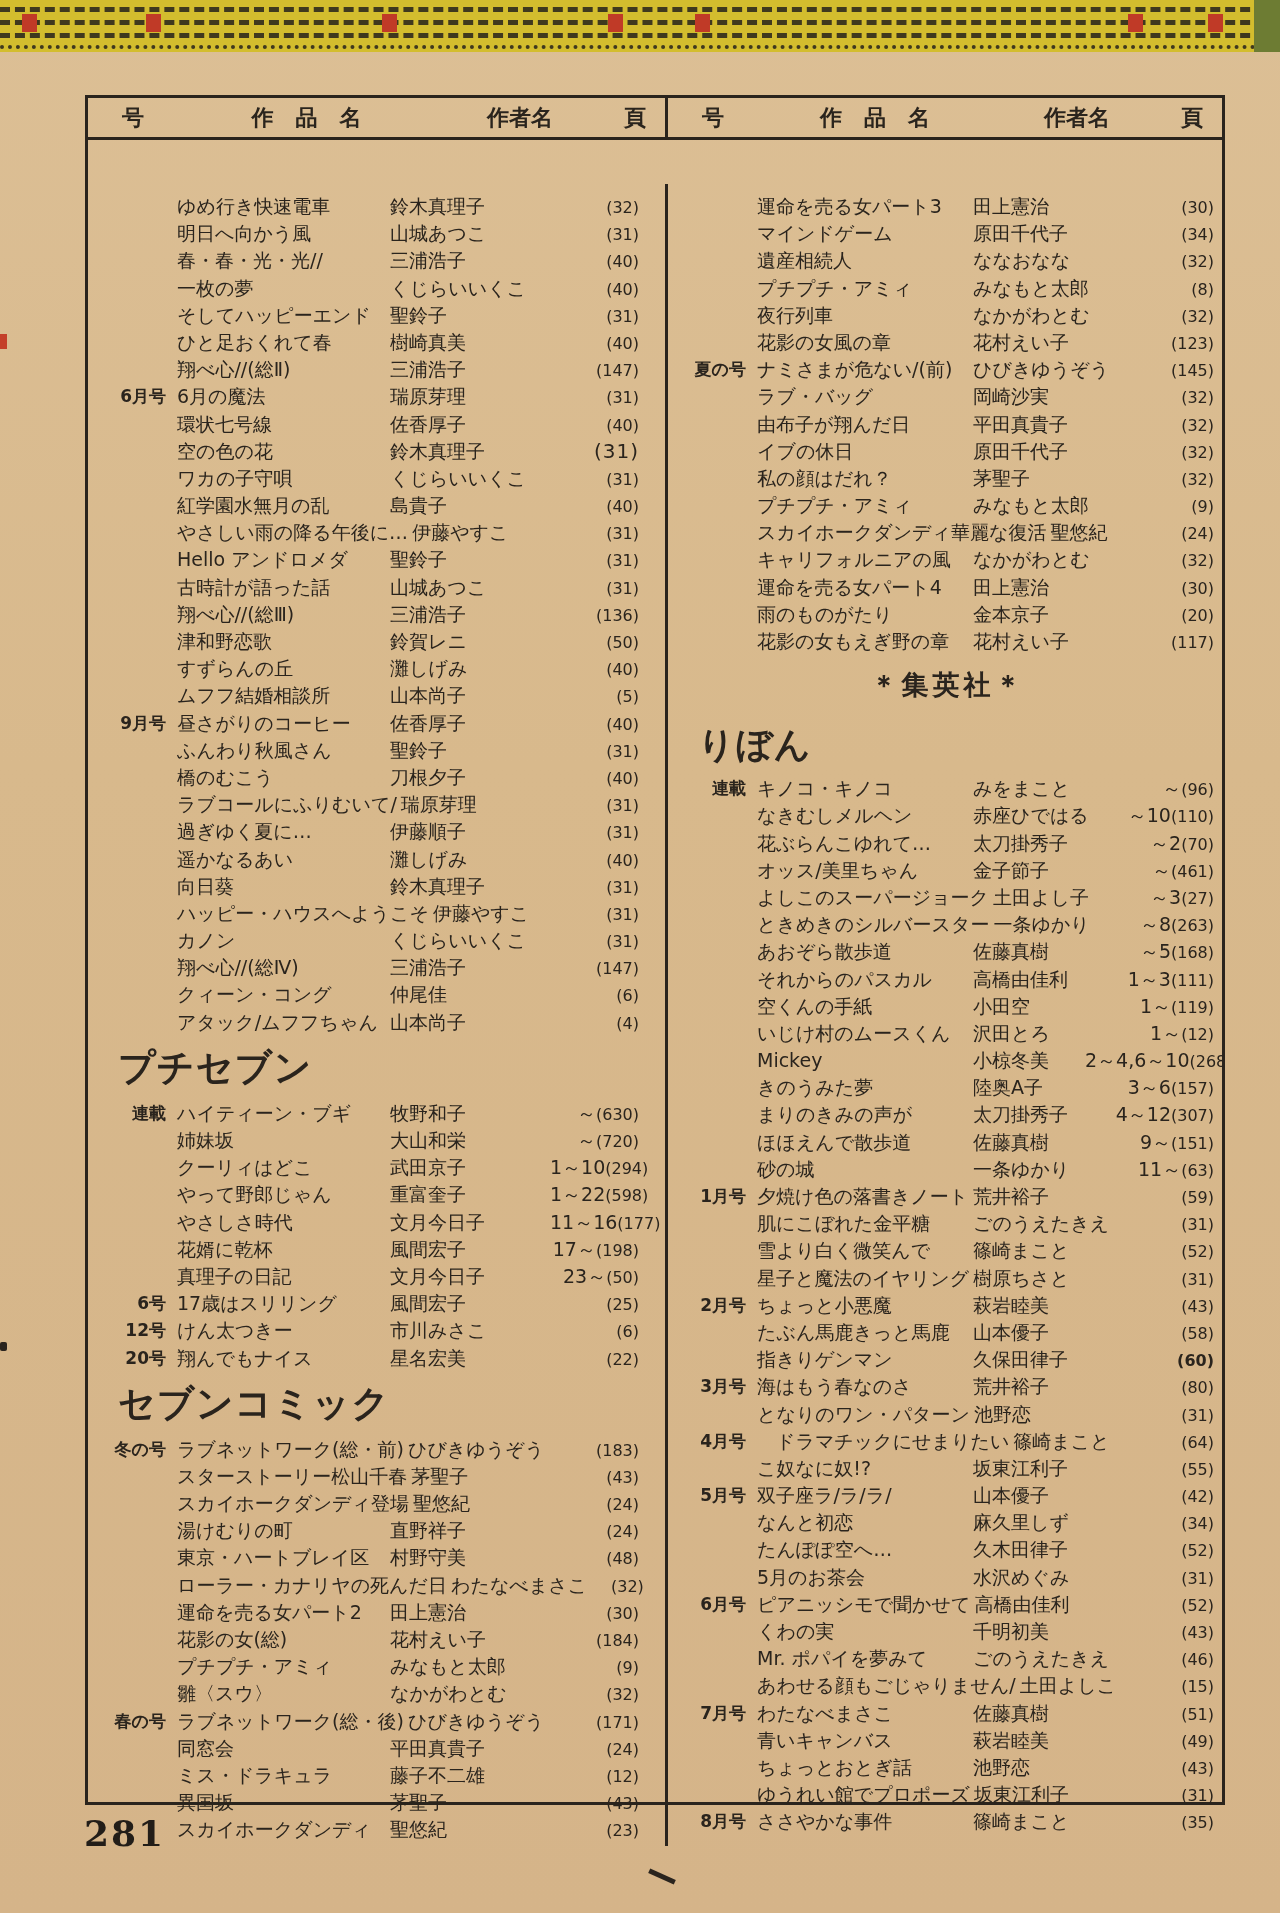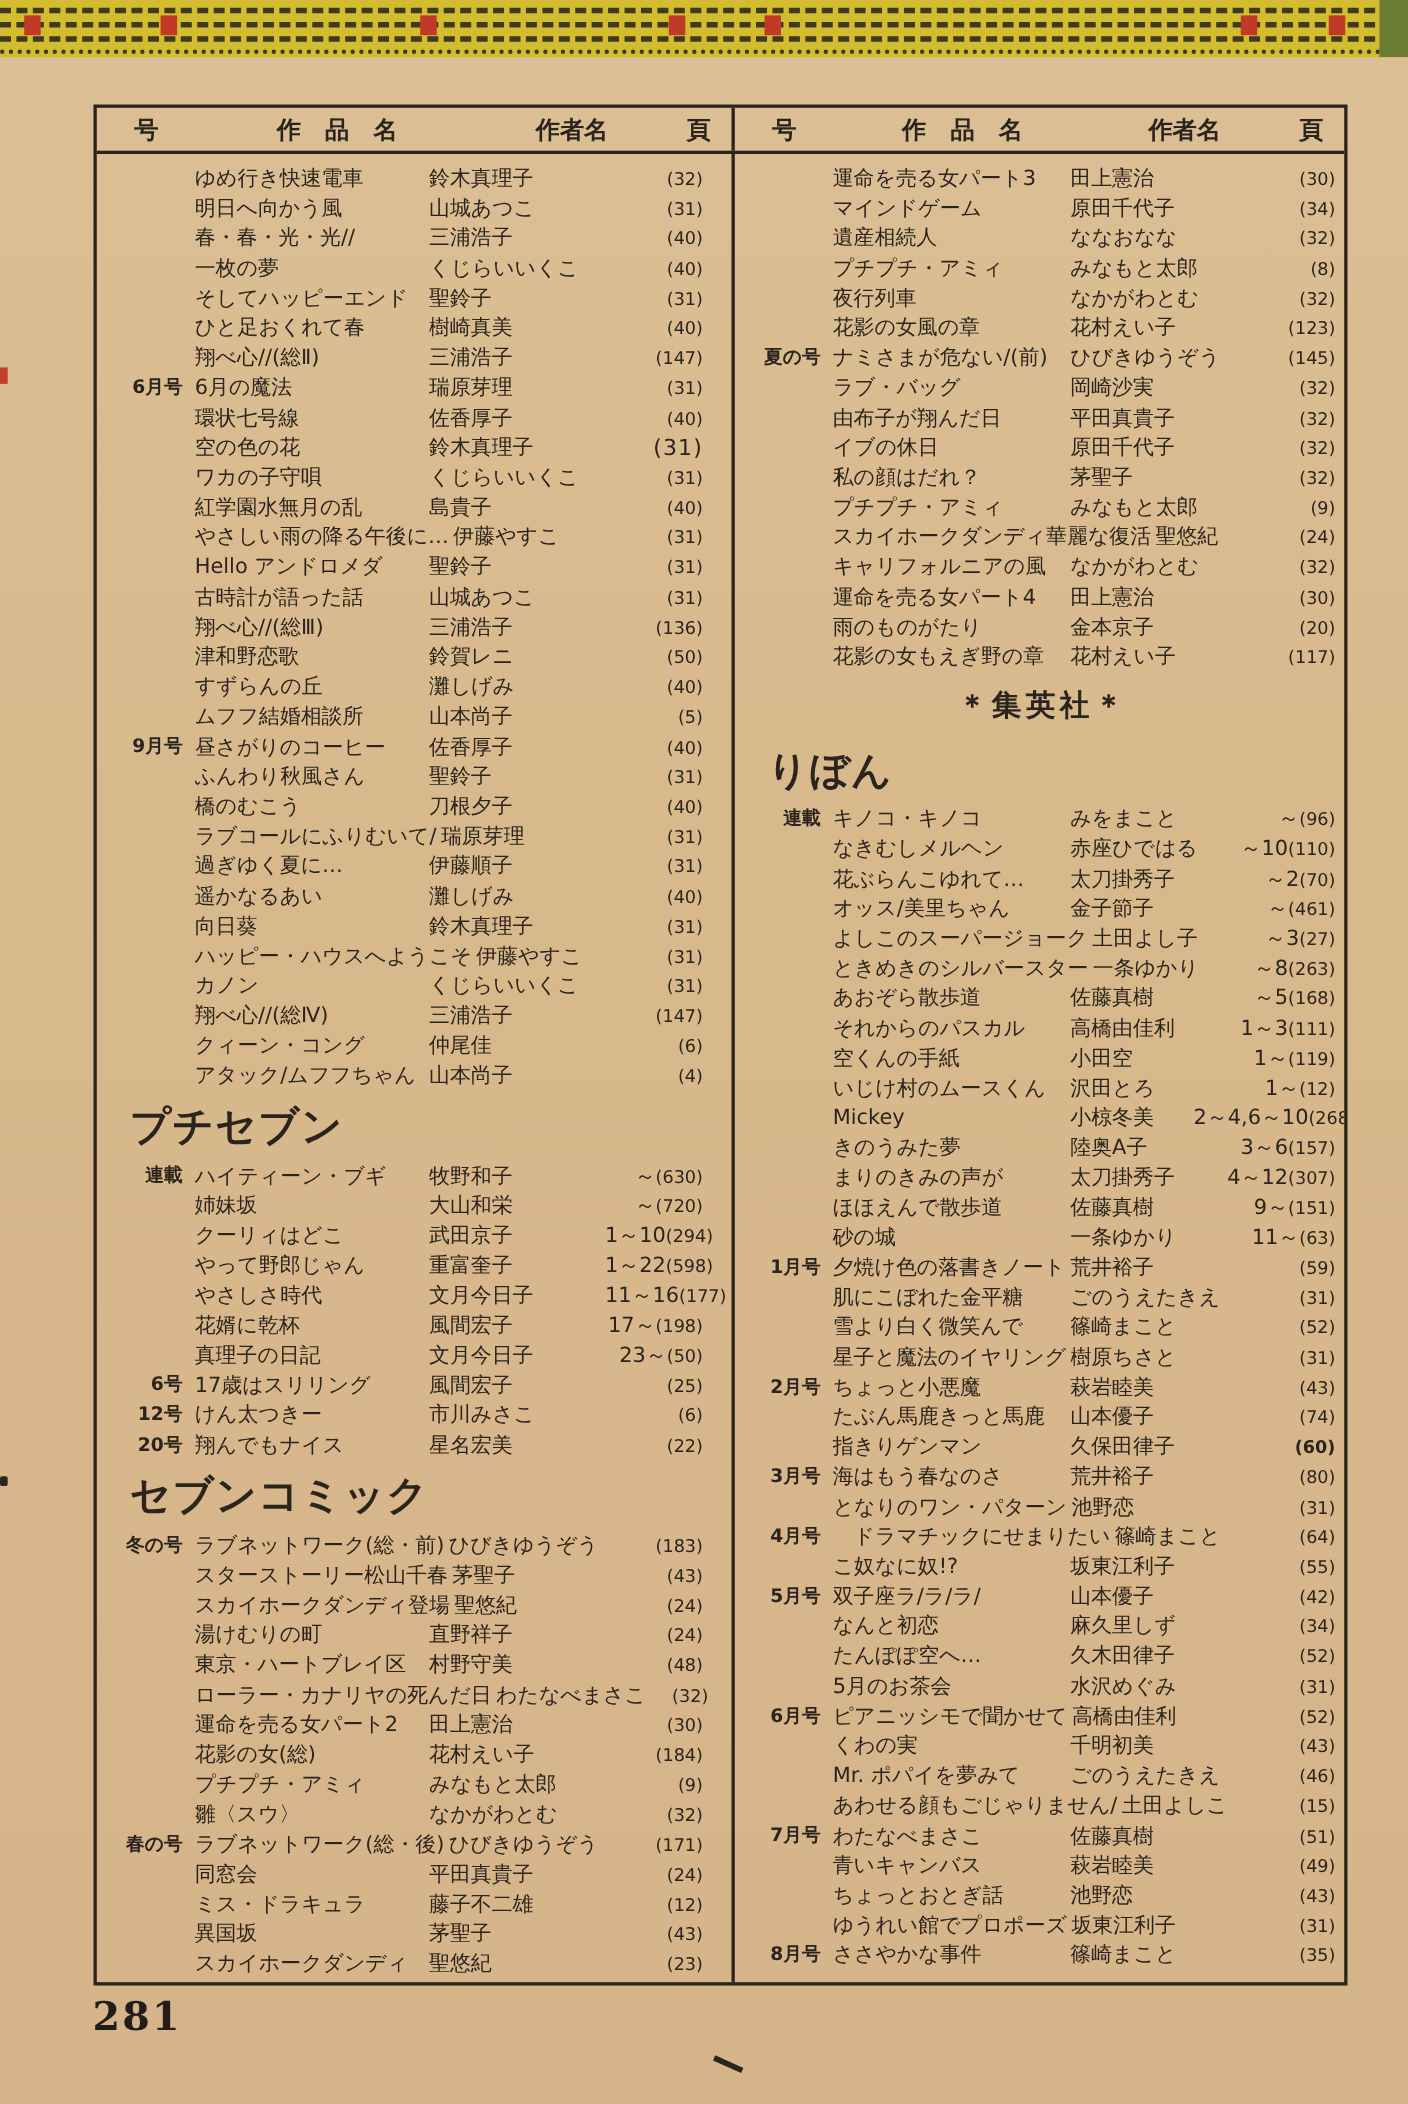--- a/index.html
+++ b/index.html
@@ -29,21 +29,21 @@
   .thead{height:39px;border-bottom:3px solid var(--ink);display:flex;}
   .th-half{display:flex;align-items:center;font-size:22px;font-weight:600;box-sizing:border-box;}
   .th-left{flex:0 0 580px;border-right:3px solid var(--ink);}
   .th-right{flex:1;}
   .th{white-space:nowrap;}
   .th-c1{flex:0 0 90px;text-align:center;}
   .th-c2{flex:1;text-align:center;}
   .th-c3{flex:0 0 170px;text-align:center;}
   .th-c4{flex:0 0 60px;text-align:center;}
 
-  .tbody{display:flex;height:calc(100% - 42px);}
+  .tbody{display:flex;height:calc(100% - 42px);margin-top:44px;}
   .col{box-sizing:border-box;padding-top:9px;padding-left:6px;overflow:hidden;}
   .col-left{width:580px;border-right:3px solid var(--ink);}
   .col-right{flex:1;}
 
   .row{display:flex;height:27.2px;line-height:27.2px;font-size:19px;white-space:nowrap;}
   .cell{box-sizing:border-box;}
   .cell-issue{flex:0 0 83px;text-align:right;padding-right:11px;font-weight:700;font-size:17px;}
   .cell-title{flex:0 0 auto;min-width:213px;padding-right:4px;}
   .col-right .cell-title{min-width:216px;}
   .cell-author{flex:0 0 auto;min-width:160px;padding-right:4px;}
@@ -665,21 +665,21 @@
           <div class="row">
             <div class="cell cell-issue">2月号</div>
             <div class="cell cell-title">ちょっと小悪魔</div>
             <div class="cell cell-author">萩岩睦美</div>
             <div class="cell cell-page"><div class="rg" style="display: inline;"></div><div class="pr" style="display: inline;">(43)</div></div>
           </div>
           <div class="row">
             <div class="cell cell-issue"></div>
             <div class="cell cell-title">たぶん馬鹿きっと馬鹿</div>
             <div class="cell cell-author">山本優子</div>
-            <div class="cell cell-page"><div class="rg" style="display: inline;"></div><div class="pr" style="display: inline;">(74)</div></div>
+            <div class="cell cell-page"><div class="rg" style="display: inline;"></div><div class="pr" style="display: inline;">(58)</div></div>
           </div>
           <div class="row">
             <div class="cell cell-issue"></div>
             <div class="cell cell-title">指きりゲンマン</div>
             <div class="cell cell-author">久保田律子</div>
             <div class="cell cell-page"><div class="rg" style="display: inline;"></div><div class="pr" style="display: inline; font-weight: bold;">(60)</div></div>
           </div>
           <div class="row">
             <div class="cell cell-issue">3月号</div>
             <div class="cell cell-title">海はもう春なのさ</div>

